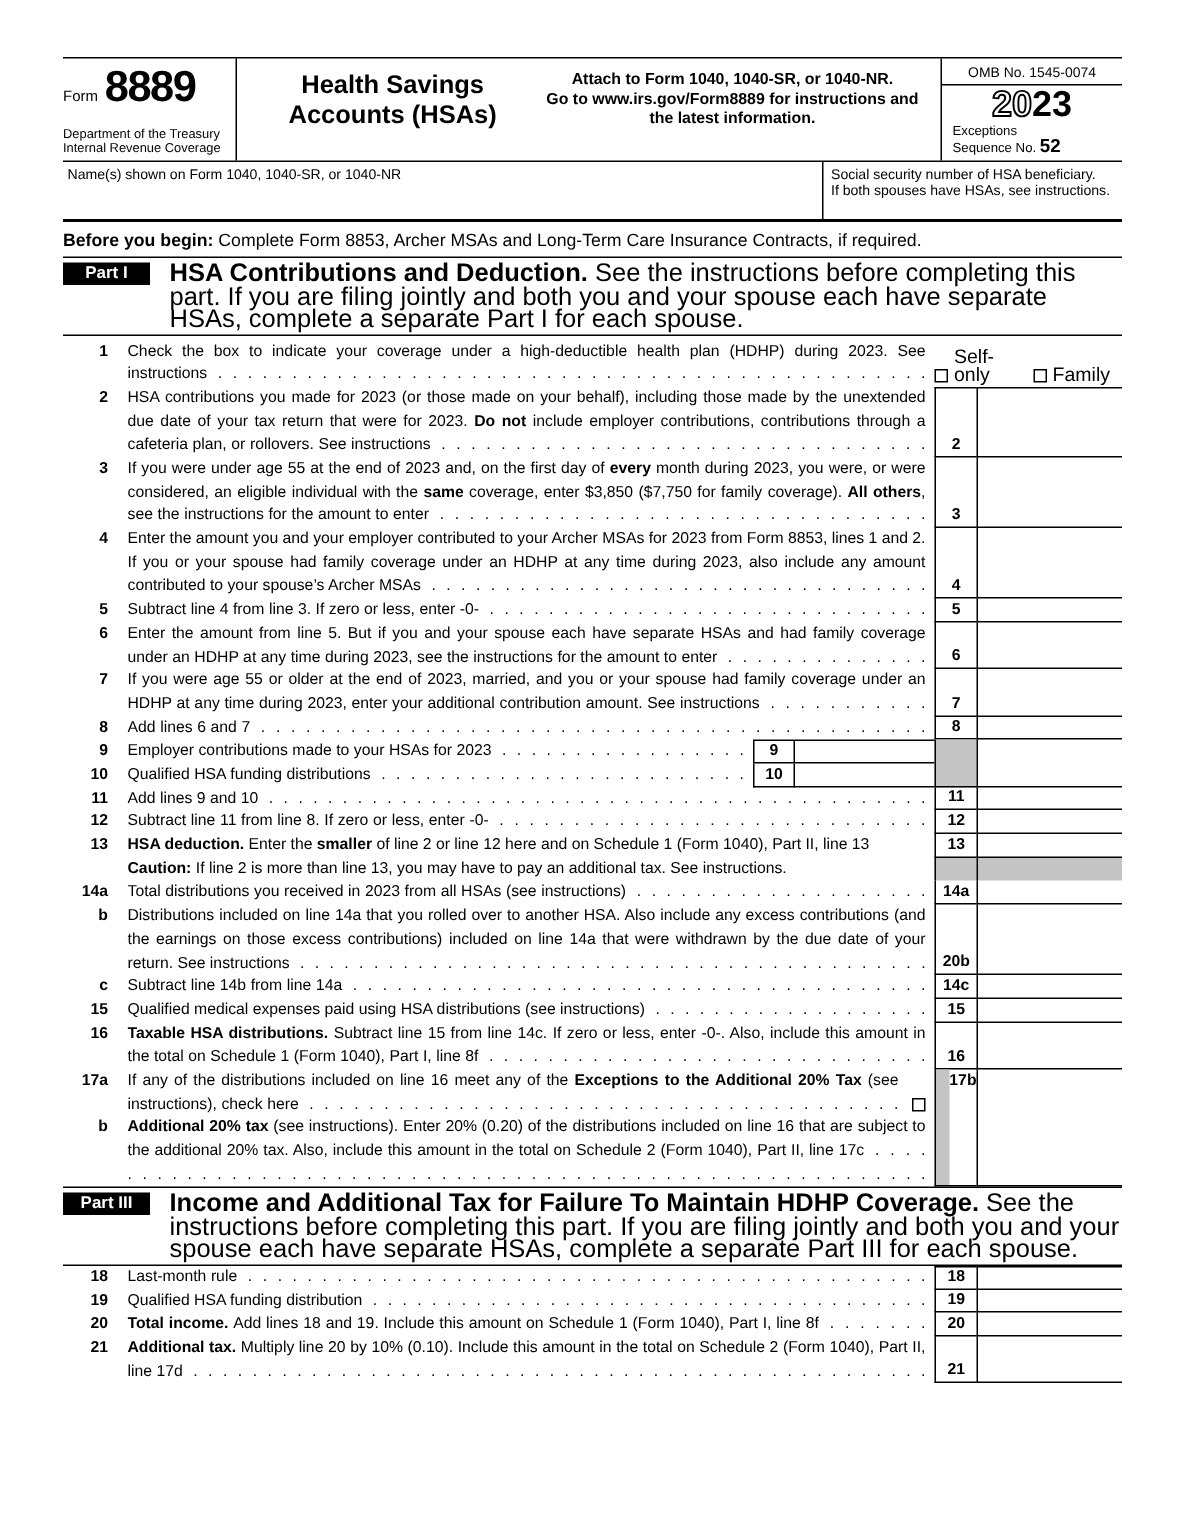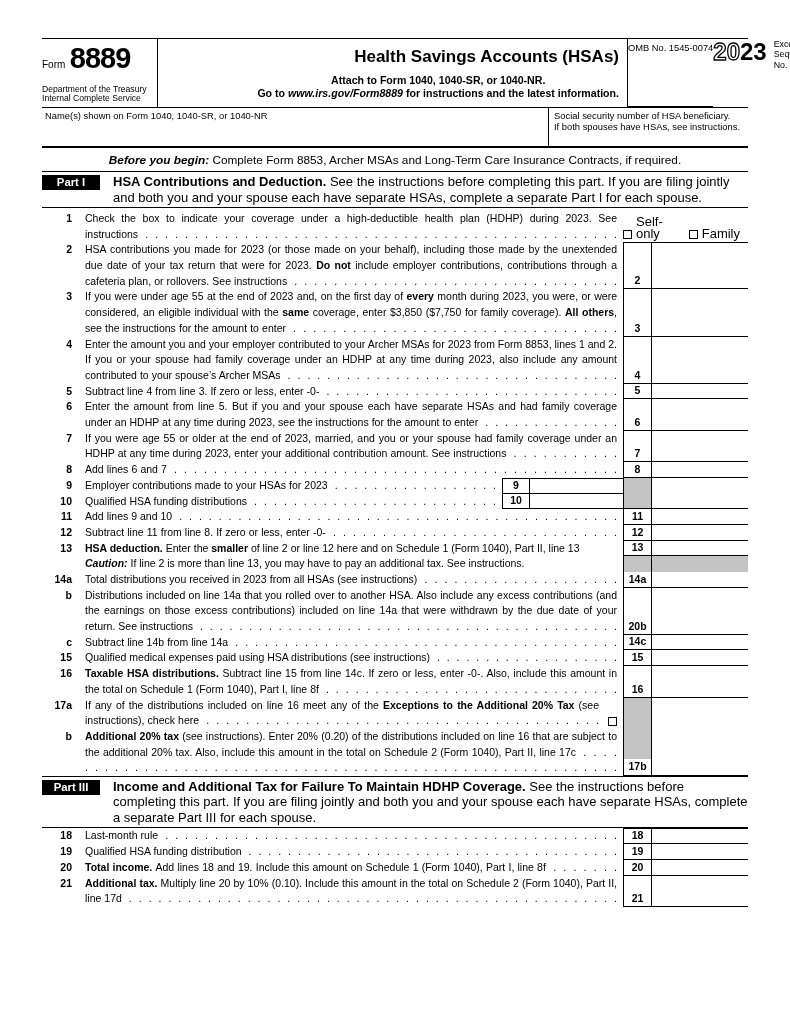--- a/index.html
+++ b/index.html
@@ -10,56 +10,56 @@
     -webkit-font-smoothing:antialiased;
   }
   .sheet { --u:15.7px; width:706px; margin-left:42px; padding-top:38px; }
 
   
   .hdr { display:flex; border-top:1px solid #000; border-bottom:1px solid #000; height:70px; }
   .hdr-left { width:116px; border-right:1px solid #000; display:flex; flex-direction:column; justify-content:space-between; padding:8px 2px 3px 0; }
   .form-word { font-size:10px; }
   .form-num-big { font-size:29px; font-weight:bold; letter-spacing:-1px; line-height:22px; }
   .agency { font-size:8.6px; line-height:9.6px; }
-  .hdr-center { flex:1; text-align:center; display:flex; flex-direction:column; justify-content:space-between; padding:8px 8px 7px;align-items:flex-end; }
+  .hdr-center { flex:1; text-align:center; display:flex; flex-direction:row; justify-content:space-between; padding:8px 8px 7px; }
   .title { font-size:17px; font-weight:bold; }
   .sub { font-size:10.6px; font-weight:bold; line-height:13px; }
-  .hdr-right { width:121px; border-left:1px solid #000; display:flex; flex-direction:row; }
+  .hdr-right { width:121px; border-left:1px solid #000; display:flex; flex-direction:column; }
   .omb { font-size:9.3px; text-align:center; padding:4px 0 3px; border-bottom:1px solid #000; white-space:nowrap; }
   .year { font-size:24px; font-weight:bold; text-align:center; line-height:25px; letter-spacing:0px; }
   .year .outline { color:#fff; -webkit-text-stroke:1.3px #000; }
   .attach { font-size:8.8px; line-height:10px; padding-left:7px; padding-bottom:2px; }
   .seq-num { font-weight:bold; font-size:12.5px;margin-top:28px; }
 
   
   .namerow { display:flex; border-bottom:2px solid #000; height:40px; }
   .name-cell { flex:1; font-size:9.4px; padding:2px 3px; }
   .ssn-cell { width:200px; border-left:1px solid #000; font-size:9.4px; line-height:11px; padding:2px 0 0 5px; }
 
   
-  .bbegin { font-size:11.8px; padding:5px 0 4px;text-align:center; }
+  .bbegin { font-size:11.8px; padding:5px 0 4px; }
 
   
   .part { display:flex; border-top:1.5px solid #000; border-bottom:1.5px solid #000; padding:2px 0 2px; }
   .part-label { width:58px; height:15px; background:#000; color:#fff; font-weight:bold; font-size:11.3px; text-align:center; line-height:15px; margin-top:1px; }
-  .part-head { flex:1; font-size:13px; line-height:15.5px; padding-left:13px; }
+  .part-head { flex:1; font-size:17px; line-height:15.5px; padding-left:13px; }
 
   
   .row { display:flex; align-items:stretch; }
   .h1 { height:var(--u); } .h2 { height:calc(var(--u)*2); } .h3 { height:calc(var(--u)*3); }
   .ln { width:43px; font-weight:bold; font-size:10.5px; line-height:var(--u); text-align:right; padding-right:13px; flex:none; }
   .desc { flex:1; font-size:10.5px; line-height:var(--u); text-align:justify; overflow:hidden; padding-right:6px; position:relative; min-width:0; }
   .numbox { width:28px; flex:none; border-left:1px solid #000; border-bottom:1px solid #000; font-weight:bold; font-size:10.5px; display:flex; align-items:flex-end; justify-content:center; line-height:15px; }
   .amtbox { width:97px; flex:none; border-left:1px solid #000; border-bottom:1px solid #000; }
   .strip-top .numbox, .strip-top .amtbox { border-top:1px solid #000; }
   .grey { background:#c4c4c4; }
   .nbb { border-bottom:none !important; }
   .mt3 { margin-top:3px; }
 
-  .s-b { font-weight:bold; } .s-bi { font-weight:bold; font-style:italic; }
+  .s-b { font-weight:bold; } .s-bi { font-weight:bold; }
   .dots { word-spacing:4px; }
 
   
   .cb { width:9px; height:9px; border:1px solid #000; display:inline-block; flex:none; }
   .cbarea { width:125px; flex:none; display:flex; align-items:flex-end; font-size:13px; padding-bottom:2px; }
   .cbarea .cb { margin-right:4px; margin-bottom:1px; }
   .cbarea .cblab { margin-right:8px; line-height:12px; }
   .cb-abs { position:absolute; right:6px; bottom:3px; }
   .pr22 { padding-right:24px; }
 
@@ -68,21 +68,21 @@
   .b-left { flex:1; min-width:0; }
   .inum { width:28px; flex:none; border-left:1px solid #000; border-right:1px solid #000; font-weight:bold; font-size:10.5px; display:flex; align-items:flex-end; justify-content:center; line-height:15px; }
   .iamt { width:93px; flex:none; }
   .ib-top { border-top:1px solid #000; }
   .ib-bot { border-bottom:1px solid #000; }
   .numcol-grey { width:28px; flex:none; border-left:1px solid #000; border-bottom:1px solid #000; background:#c4c4c4; }
   .amtcol-blank { width:97px; flex:none; border-left:1px solid #000; border-bottom:1px solid #000; }
 
   
   .b17 { display:flex; }
-  .b17-numcol { width:28px; flex:none; border-left:1px solid #000; border-bottom:1px solid #000; display:flex; flex-direction:column; }
+  .b17-numcol { width:28px; flex:none; border-left:1px solid #000; border-bottom:1px solid #000; display:flex; flex-direction:row; }
   .greyfill { flex:1; background:#c4c4c4; }
   .boxlbl { height:var(--u); font-weight:bold; font-size:10.5px; text-align:center; line-height:15px; }
   .b17-amtcol { width:97px; flex:none; border-left:1px solid #000; border-bottom:1px solid #000; }
 
   
   .footer { display:flex; align-items:baseline; border-top:2px solid #000; margin-top:5px; padding-top:3px; font-size:10px; }
   .f-notice { font-weight:bold; flex:1; }
   .f-cat { width:150px; }
   .f-form { width:110px; text-align:right; white-space:nowrap; }
   .f-num { font-weight:bold; font-size:13px; }
@@ -93,21 +93,21 @@
 <div class="sheet">
 
   <div class="hdr">
     <div class="hdr-left">
       <div>
         <span class="form-word">Form</span>
         <span class="form-num-big">8889</span>
       </div>
       <div class="agency">
         <div>Department of the Treasury</div>
-        <div>Internal Complete Service</div>
+        <div>Internal Revenue Coverage</div>
       </div>
     </div>
     <div class="hdr-center">
       <div class="title">Health Savings Accounts (HSAs)</div>
       <div>
         <div class="sub">Attach to Form 1040, 1040-SR, or 1040-NR.</div>
         <div class="sub"><span class="s-b">Go to </span><span class="s-bi">www.irs.gov/Form8889</span><span class="s-b"> for instructions and the latest information.</span></div>
       </div>
     </div>
     <div class="hdr-right">

